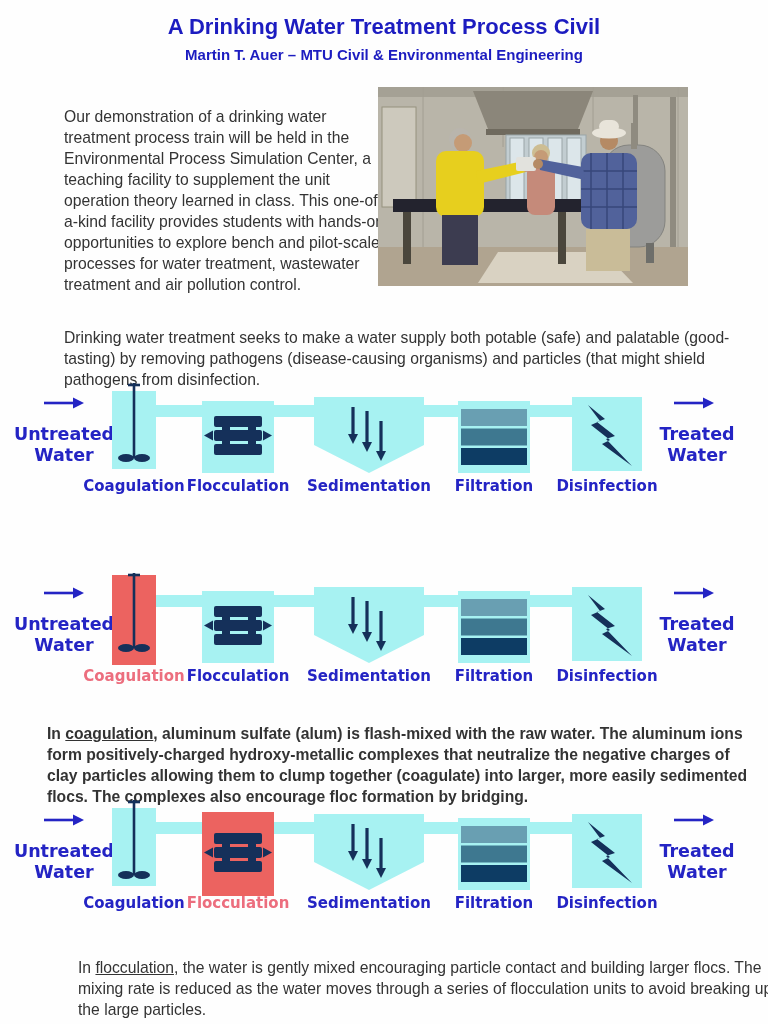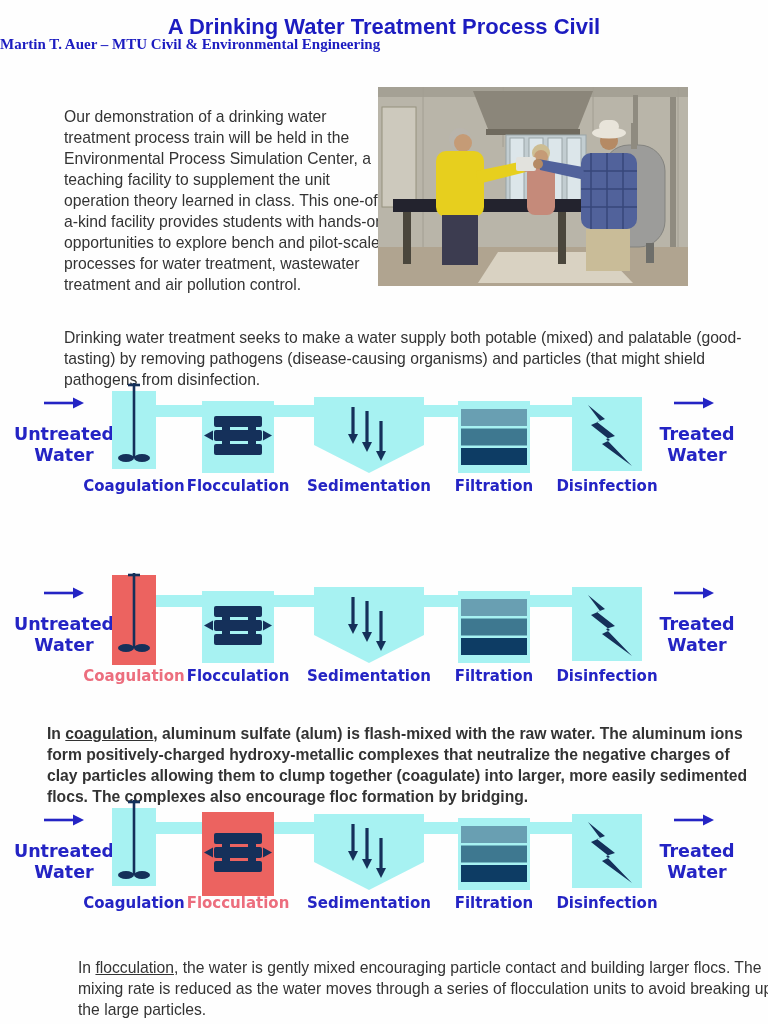--- a/index.html
+++ b/index.html
@@ -1,22 +1,22 @@
 <!DOCTYPE html>
 <html style="--title_blue: #1c1cc0; --label_blue: #2424c4; --body_text: #333333; --cyan: #a7f2f2; --navy: #15305a; --highlight_red: #ec6360; --highlight_pink: #ec6e7e; --filter_top: #699fb2; --filter_mid: #3e7890; --filter_bottom: #0d3c64;"><head>
 <meta charset="utf-8">
 <style>
   html,body{margin:0;padding:0;background:#ffffff;}
   body{width:768px;height:1024px;position:relative;font-family:"Liberation Sans",sans-serif;color:var(--body_text,#333);}
   .page{position:absolute;inset:0;background:#fefefe;overflow:hidden;}
 
   .title{position:absolute;top:14px;left:0;width:768px;text-align:center;margin:0;
          font-size:22px;font-weight:bold;color:var(--title_blue);}
-  .subtitle{position:absolute;top:36px;left:0;width:768px;margin:0;
-         font-size:15px;font-weight:bold;color:var(--title_blue);font-family:Liberation Serif, serif;}
+  .subtitle{position:absolute;top:46px;left:0;width:768px;text-align:center;margin:0;
+         font-size:15px;font-weight:bold;color:var(--title_blue);}
 
   p.body{margin:16px;font-size:15.7px;line-height:21px;color:var(--body_text);}
   .p-intro{position:absolute;left:48px;top:90px;width:330px;}
   .p-potable{position:absolute;left:48px;top:311px;width:696px;}
   .p-train{position:absolute;left:48px;top:511px;width:696px;}
   .p-coag{position:absolute;left:31px;top:707px;width:702px;font-weight:bold;}
   .p-floc{position:absolute;left:62px;top:941px;width:702px;}
   .u{text-decoration:underline;}
 
   .photo{position:absolute;left:378px;top:87px;width:310px;height:199px;}
@@ -116,21 +116,21 @@
         <polygon points="205,80 160,72 162,83 207,93" fill="#51629b"></polygon>
         <circle cx="160" cy="77" r="5" fill="#b58a64"></circle>
         <circle cx="231" cy="54" r="9" fill="#b58a64"></circle>
         <rect x="221" y="33" width="20" height="13" rx="7" fill="#e8e4da"></rect>
         <ellipse cx="231" cy="46" rx="17" ry="5.5" fill="#e8e4da"></ellipse>
         <rect x="208" y="142" width="44" height="42" fill="#c9bc98"></rect>
       </g>
     </svg>
   </div>
 
-  <p class="body p-potable">Drinking water treatment seeks to make a water supply both potable (mixed) and palatable (good-tasting) by removing pathogens (disease-causing organisms) and particles (that might shield pathogens from disinfection.</p>
+  <p class="body p-potable">Drinking water treatment seeks to make a water supply both potable (safe) and palatable (good-tasting) by removing pathogens (disease-causing organisms) and particles (that might shield pathogens from disinfection.</p>
 
   <div class="train-wrap" id="diagram-1">
     <svg class="train" viewBox="0 0 768 118">
       <g>
         <line class="flow-arrow" x1="44" y1="20" x2="74" y2="20"></line>
         <polygon class="flow-head" points="73,14.5 84,20 73,25.5"></polygon>
       </g>
       <text class="flow" x="64" y="57">Untreated</text>
       <text class="flow" x="64" y="78">Water</text>
       <rect class="pipe" x="130" y="22" width="482" height="12"></rect>

